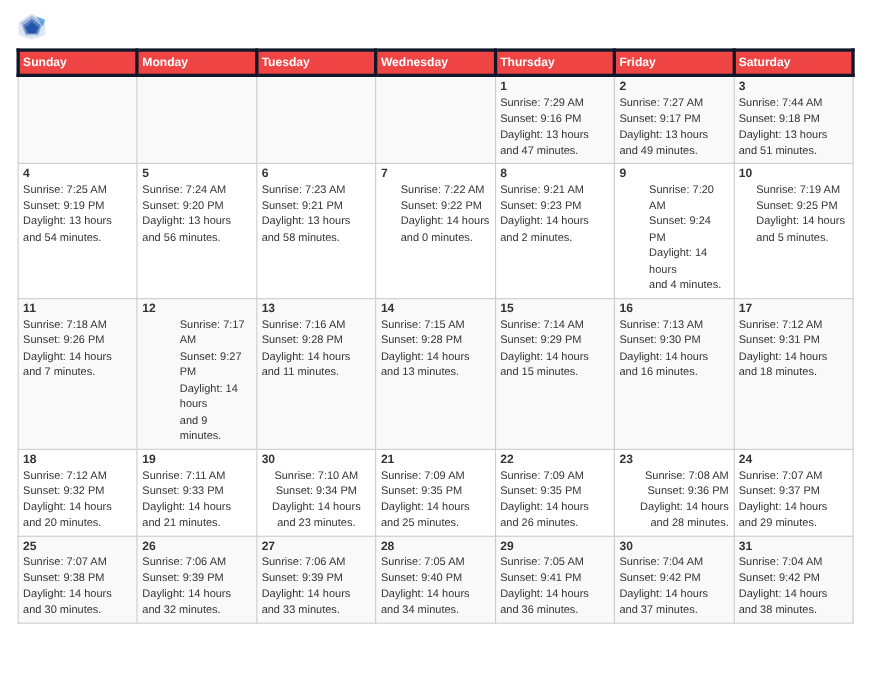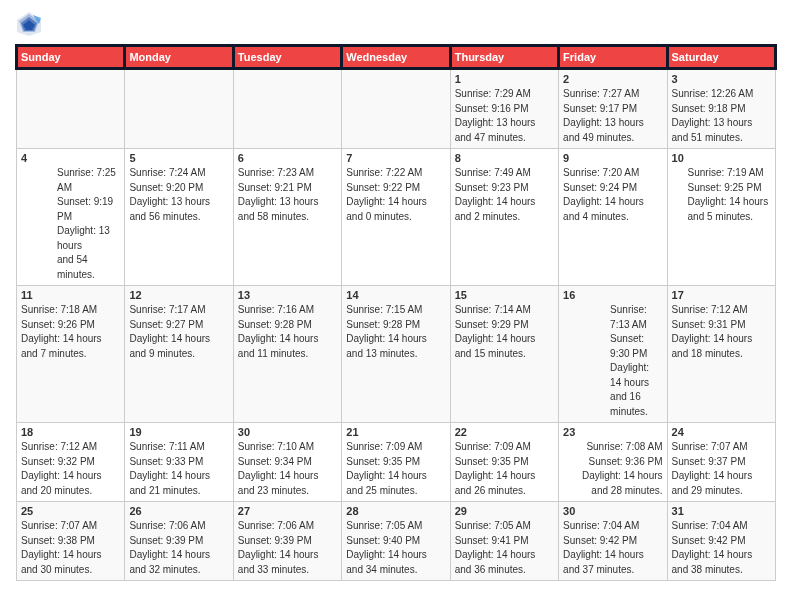--- a/index.html
+++ b/index.html
@@ -149,65 +149,65 @@
           </td>
           <td>
             <span class="day-number">2</span>
             <div class="day-info" style="white-space: pre-line;">Sunrise: 7:27 AM
 Sunset: 9:17 PM
 Daylight: 13 hours
 and 49 minutes.</div>
           </td>
           <td>
             <span class="day-number">3</span>
-            <div class="day-info" style="white-space: pre-line;">Sunrise: 12:26 AM
+            <div class="day-info" style="white-space: pre-line;">Sunrise: 7:44 AM
 Sunset: 9:18 PM
 Daylight: 13 hours
 and 51 minutes.</div>
           </td>
         </tr>
         <tr>
           <td>
             <span class="day-number">4</span>
-            <div class="day-info" style="white-space: pre-line; margin-left: 36px;">Sunrise: 7:25 AM
+            <div class="day-info" style="white-space: pre-line;">Sunrise: 7:25 AM
 Sunset: 9:19 PM
 Daylight: 13 hours
 and 54 minutes.</div>
           </td>
           <td>
             <span class="day-number">5</span>
             <div class="day-info" style="white-space: pre-line;">Sunrise: 7:24 AM
 Sunset: 9:20 PM
 Daylight: 13 hours
 and 56 minutes.</div>
           </td>
           <td>
             <span class="day-number">6</span>
             <div class="day-info" style="white-space: pre-line;">Sunrise: 7:23 AM
 Sunset: 9:21 PM
 Daylight: 13 hours
 and 58 minutes.</div>
           </td>
           <td>
             <span class="day-number">7</span>
-            <div class="day-info" style="white-space: pre-line;">Sunrise: 7:22 AM
+            <div class="day-info" style="white-space: pre-line; margin-left: 18px;">Sunrise: 7:22 AM
 Sunset: 9:22 PM
 Daylight: 14 hours
 and 0 minutes.</div>
           </td>
           <td>
             <span class="day-number">8</span>
-            <div class="day-info" style="white-space: pre-line;">Sunrise: 7:49 AM
+            <div class="day-info" style="white-space: pre-line;">Sunrise: 9:21 AM
 Sunset: 9:23 PM
 Daylight: 14 hours
 and 2 minutes.</div>
           </td>
           <td>
             <span class="day-number">9</span>
-            <div class="day-info" style="white-space: pre-line;">Sunrise: 7:20 AM
+            <div class="day-info" style="white-space: pre-line; margin-left: 27px;">Sunrise: 7:20 AM
 Sunset: 9:24 PM
 Daylight: 14 hours
 and 4 minutes.</div>
           </td>
           <td>
             <span class="day-number">10</span>
             <div class="day-info" style="white-space: pre-line; margin-left: 16px;">Sunrise: 7:19 AM
 Sunset: 9:25 PM
 Daylight: 14 hours
 and 5 minutes.</div>
@@ -216,21 +216,21 @@
         <tr>
           <td>
             <span class="day-number">11</span>
             <div class="day-info" style="white-space: pre-line;">Sunrise: 7:18 AM
 Sunset: 9:26 PM
 Daylight: 14 hours
 and 7 minutes.</div>
           </td>
           <td>
             <span class="day-number">12</span>
-            <div class="day-info" style="white-space: pre-line;">Sunrise: 7:17 AM
+            <div class="day-info" style="white-space: pre-line; margin-left: 34px;">Sunrise: 7:17 AM
 Sunset: 9:27 PM
 Daylight: 14 hours
 and 9 minutes.</div>
           </td>
           <td>
             <span class="day-number">13</span>
             <div class="day-info" style="white-space: pre-line;">Sunrise: 7:16 AM
 Sunset: 9:28 PM
 Daylight: 14 hours
 and 11 minutes.</div>
@@ -244,21 +244,21 @@
           </td>
           <td>
             <span class="day-number">15</span>
             <div class="day-info" style="white-space: pre-line;">Sunrise: 7:14 AM
 Sunset: 9:29 PM
 Daylight: 14 hours
 and 15 minutes.</div>
           </td>
           <td>
             <span class="day-number">16</span>
-            <div class="day-info" style="white-space: pre-line; margin-left: 47px;">Sunrise: 7:13 AM
+            <div class="day-info" style="white-space: pre-line;">Sunrise: 7:13 AM
 Sunset: 9:30 PM
 Daylight: 14 hours
 and 16 minutes.</div>
           </td>
           <td>
             <span class="day-number">17</span>
             <div class="day-info" style="white-space: pre-line;">Sunrise: 7:12 AM
 Sunset: 9:31 PM
 Daylight: 14 hours
 and 18 minutes.</div>
@@ -274,21 +274,21 @@
           </td>
           <td>
             <span class="day-number">19</span>
             <div class="day-info" style="white-space: pre-line;">Sunrise: 7:11 AM
 Sunset: 9:33 PM
 Daylight: 14 hours
 and 21 minutes.</div>
           </td>
           <td>
             <span class="day-number">30</span>
-            <div class="day-info" style="white-space: pre-line;">Sunrise: 7:10 AM
+            <div class="day-info" style="white-space: pre-line; text-align: center;">Sunrise: 7:10 AM
 Sunset: 9:34 PM
 Daylight: 14 hours
 and 23 minutes.</div>
           </td>
           <td>
             <span class="day-number">21</span>
             <div class="day-info" style="white-space: pre-line;">Sunrise: 7:09 AM
 Sunset: 9:35 PM
 Daylight: 14 hours
 and 25 minutes.</div>

